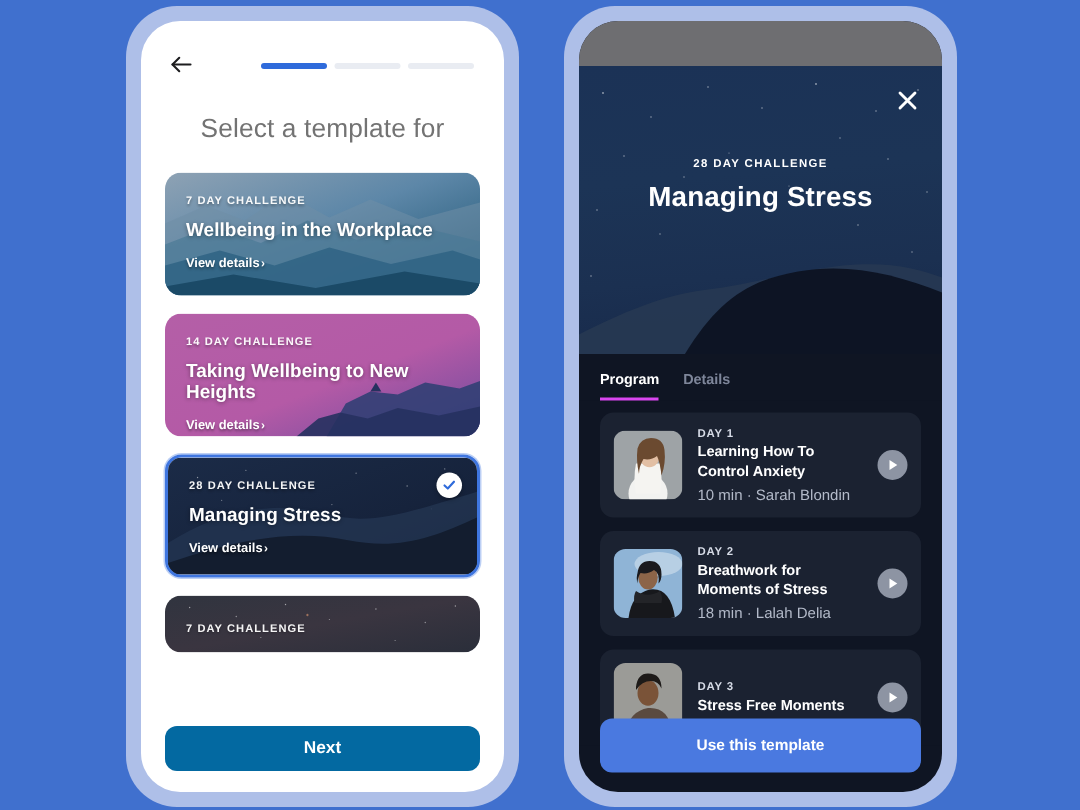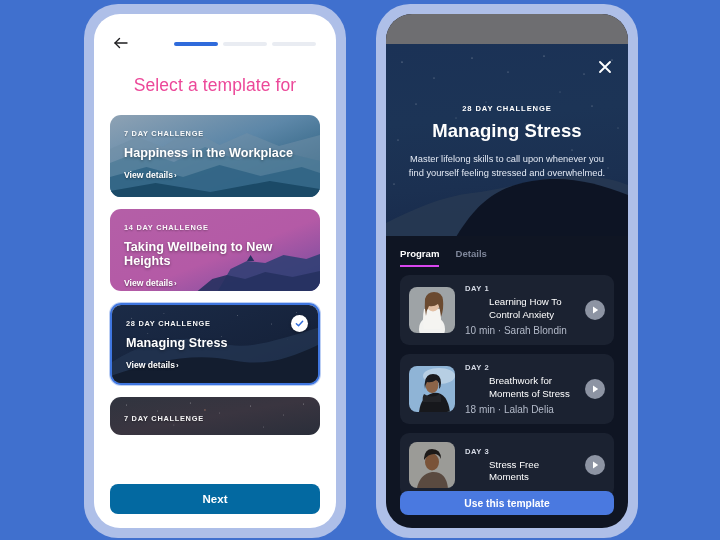--- a/index.html
+++ b/index.html
@@ -44,21 +44,21 @@
     display: flex; gap: 5px; align-items: center;
   }
   .seg { height: 4px; width: 44px; border-radius: 3px; background: #e9ecf2; }
   .seg.active { background: #2f6bdb; }
 
   .l-title {
     margin: 8px 20px 0 20px;
     text-align: center;
     font-size: 17.5px;
     line-height: 1.33;
-    color: #ec4899;
+    color: #737373;
     font-weight: 400;
     letter-spacing: .1px;
   }
 
   .cards {
     margin-top: 18px;
     padding: 0 16px;
     display: flex; flex-direction: column; gap: 12px;
   }
   .card {
@@ -170,33 +170,33 @@
     position: relative;
     min-height: 62px;
   }
   .thumb {
     width: 46px; height: 46px; border-radius: 8px;
     flex: 0 0 46px; overflow: hidden; position: relative;
   }
   .thumb svg { display: block; width: 100%; height: 100%; }
   .pinfo { flex: 1 1 auto; min-width: 0; }
   .pday { font-size: 7.6px; font-weight: 700; letter-spacing: .55px; color: #d6dbe6; text-transform: uppercase; }
-  .ptitle { margin-top: 3px; font-size: 9.7px; font-weight: 400; color: #fff; line-height: 1.3; margin-left: 24px; }
+  .ptitle { margin-top: 3px; font-size: 9.7px; font-weight: 700; color: #fff; line-height: 1.3; }
   .pmeta { margin-top: 4px; font-size: 10px; color: #b3bac9; }
   .play {
     width: 20px; height: 20px; border-radius: 50%;
     background: #8d94a3;
     display: flex; align-items: center; justify-content: center;
     flex: 0 0 20px; cursor: pointer;
   }
   .play svg { display: block; }
 
   .use-wrap { position: absolute; left: 0; right: 0; bottom: 13px; padding: 0 14px; z-index: 10; }
   .use-btn {
-    width: 100%; height: 24px; border-radius: 8px;
+    width: 100%; height: 36px; border-radius: 8px;
     background: #4a79e0; color: #fff;
     font-size: 10.3px; font-weight: 700;
     display: flex; align-items: center; justify-content: center;
     border: none; cursor: pointer; font-family: inherit;
   }
 </style>
 </head>
 <body>
 
 <div class="phone phone-left">
@@ -234,21 +234,21 @@
             </defs>
             <rect width="230" height="82" fill="url(#tealg)"></rect>
             <path d="M0 34 L30 22 L58 32 L88 14 L120 30 L150 18 L185 31 L230 20 L230 82 L0 82Z" fill="#6f8ea6" opacity=".55"></path>
             <path d="M0 48 L34 36 L70 47 L104 32 L140 45 L176 34 L230 46 L230 82 L0 82Z" fill="#4a7995" opacity=".7"></path>
             <path d="M0 62 L40 52 L80 62 L120 50 L165 61 L210 52 L230 58 L230 82 L0 82Z" fill="#2f6384" opacity=".85"></path>
             <path d="M0 76 L50 68 L110 77 L175 66 L230 74 L230 82 L0 82Z" fill="#1b4a67"></path>
           </svg>
         </div>
         <div class="cc">
           <div class="card-eyebrow">7 DAY CHALLENGE</div>
-          <div class="card-title">Happiness in the Workplace</div>
+          <div class="card-title">Wellbeing in the Workplace</div>
           <div class="card-link">
             <span>View details</span><span class="chev">›</span>
           </div>
         </div>
       </div>
 
       <div class="card">
         <div class="bg">
           <svg width="100%" height="100%" viewBox="0 0 230 82" preserveAspectRatio="none">
             <defs>
@@ -386,21 +386,20 @@
         <path d="M70 72 C92 36 112 22 146 16 C180 10 212 18 242 30 L242 72Z" fill="#0d1424"></path>
       </svg>
       <div class="close-btn">
         <svg width="14" height="14" viewBox="0 0 14 14" fill="none" stroke="#ffffff" stroke-width="1.9" stroke-linecap="round">
           <path d="M2 2 L12 12 M12 2 L2 12"></path>
         </svg>
       </div>
       <div class="hero-inner">
         <div class="hero-eyebrow">28 DAY CHALLENGE</div>
         <div class="hero-title">Managing Stress</div>
-        <div class="hero-sub">Master lifelong skills to call upon whenever you find yourself feeling stressed and overwhelmed.</div>
       </div>
     </div>
 
     <div class="tabs">
       <div class="tab active">Program</div>
       <div class="tab">Details</div>
     </div>
 
     <div class="proglist">
 

